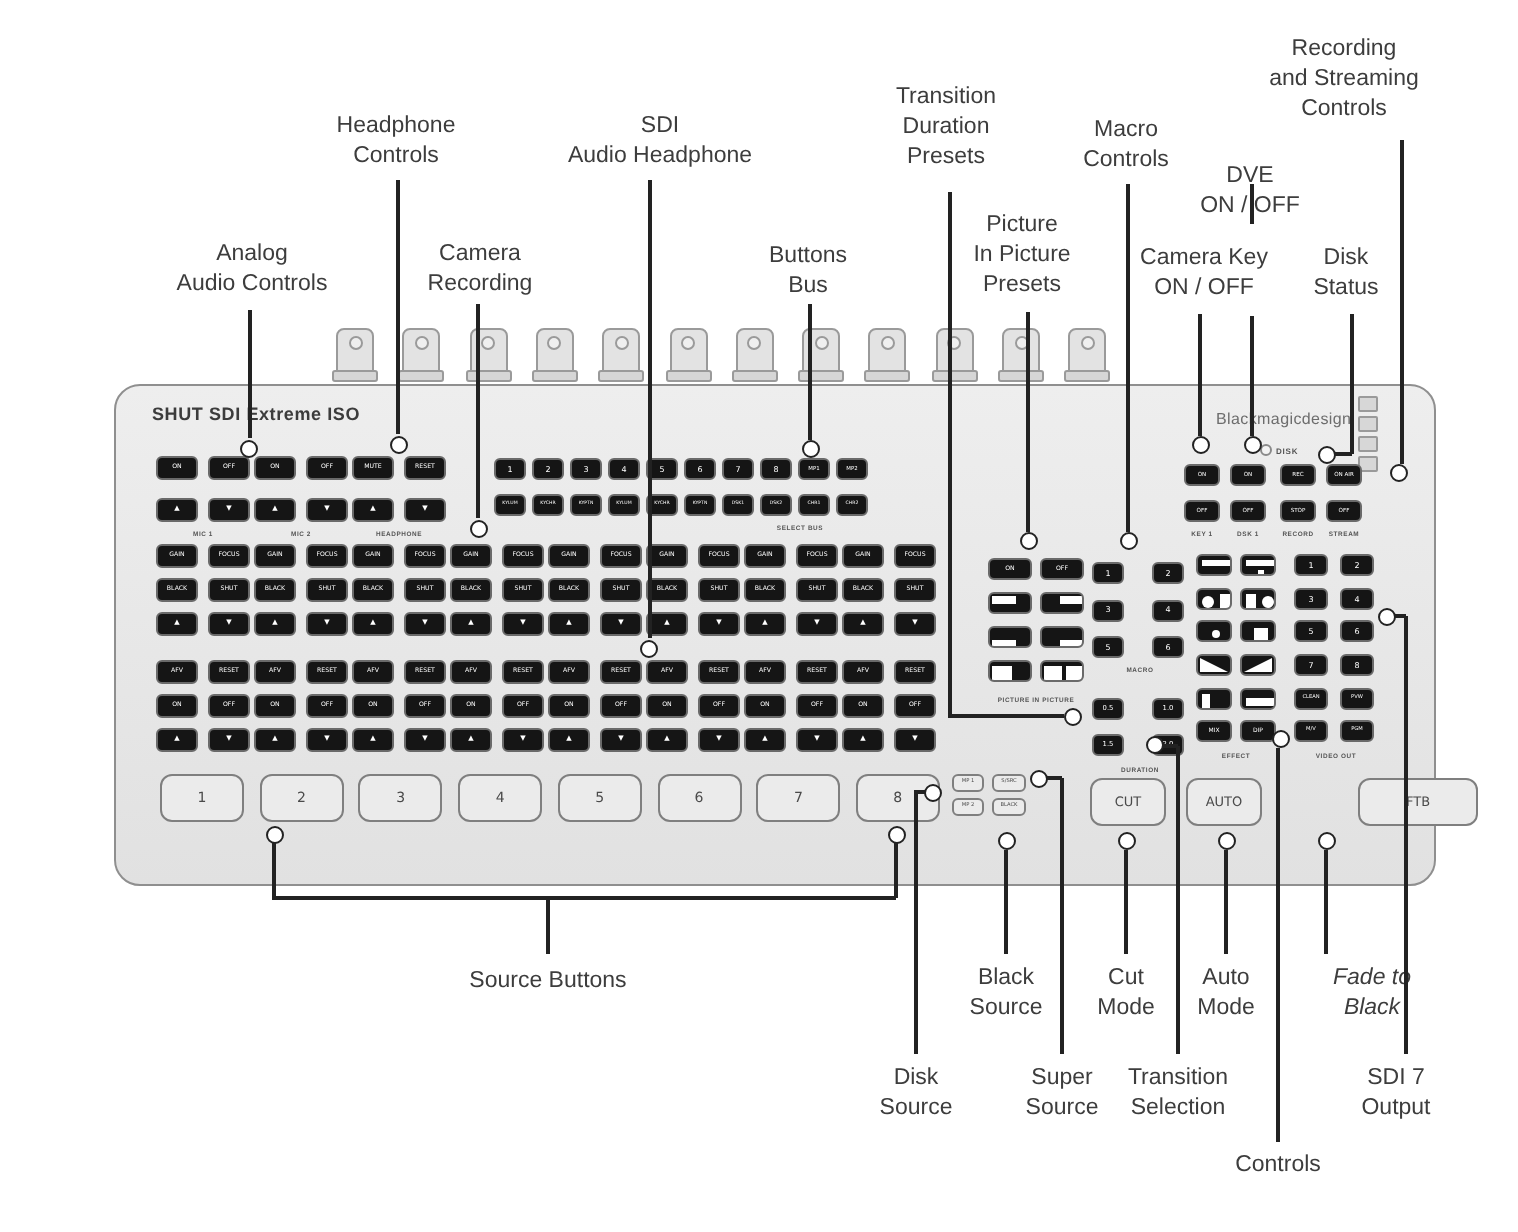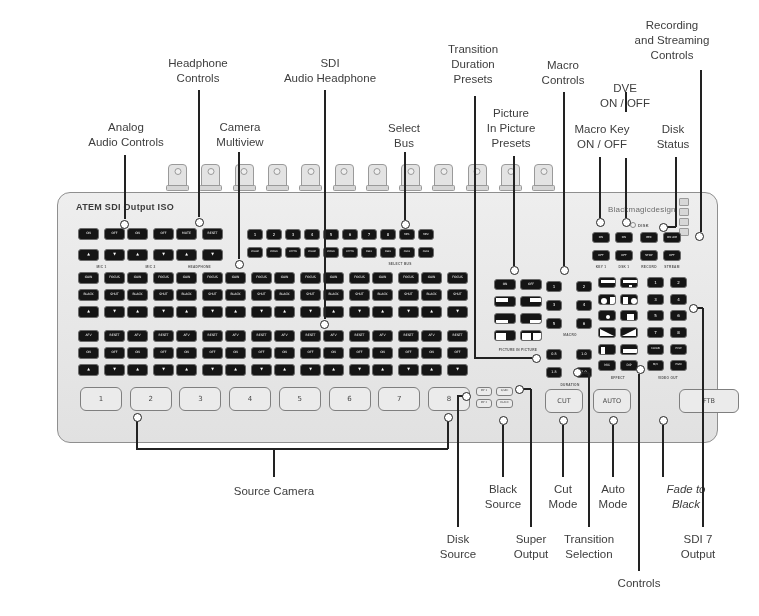--- a/index.html
+++ b/index.html
@@ -52,21 +52,21 @@
       <div class="bnc" style="left: 301.2px; top: 164px;"></div>
       <div class="bnc" style="left: 334.5px; top: 164px;"></div>
       <div class="bnc" style="left: 367.8px; top: 164px;"></div>
       <div class="bnc" style="left: 401.1px; top: 164px;"></div>
       <div class="bnc" style="left: 434.4px; top: 164px;"></div>
       <div class="bnc" style="left: 467.7px; top: 164px;"></div>
       <div class="bnc" style="left: 501px; top: 164px;"></div>
       <div class="bnc" style="left: 534.3px; top: 164px;"></div>
     </div>
   <div id="device">
-    <div class="panel-title">ATEM SDI Output ISO</div>
+    <div class="panel-title">SHUT SDI Extreme ISO</div>
     <div class="brand">Blackmagicdesign</div>
     <div class="led-stack">
         <i></i>
         <i></i>
         <i></i>
         <i></i>
       </div>
     <div class="disk-ind">
       <span class="disk-dot"></span>
       <span class="disk-txt">DISK</span>
@@ -321,28 +321,28 @@
       <div class="cc" style="left: 119.5px; top: 219.5px;"></div>
       <div class="callout-label" style="left: 126px; top: 135px;">Analog
 Audio Controls</div>
       <div class="cl" style="left: 198px; top: 90px; width: 1.5px; height: 127px;"></div>
       <div class="cc" style="left: 194.5px; top: 217.5px;"></div>
       <div class="callout-label" style="left: 198px; top: 71px;">Headphone
 Controls</div>
       <div class="cl" style="left: 238px; top: 152px; width: 1.5px; height: 107px;"></div>
       <div class="cc" style="left: 234.5px; top: 259.5px;"></div>
       <div class="callout-label" style="left: 240px; top: 135px;">Camera
-Multiview</div>
+Recording</div>
       <div class="cl" style="left: 324px; top: 90px; width: 1.5px; height: 229px;"></div>
       <div class="cc" style="left: 319.5px; top: 319.5px;"></div>
       <div class="callout-label" style="left: 330px; top: 71px;">SDI
 Audio Headphone</div>
       <div class="cl" style="left: 404px; top: 152px; width: 1.5px; height: 68px;"></div>
       <div class="cc" style="left: 400.5px; top: 219.5px;"></div>
-      <div class="callout-label" style="left: 404px; top: 136px;">Select
+      <div class="callout-label" style="left: 404px; top: 136px;">Buttons
 Bus</div>
       <div class="cl" style="left: 474px; top: 96px; width: 1.5px; height: 262px;"></div>
       <div class="cl" style="left: 474px; top: 357px; width: 58px; height: 1.5px;"></div>
       <div class="cc" style="left: 531.5px; top: 353.5px;"></div>
       <div class="callout-label" style="left: 473px; top: 64px;">Transition
 Duration
 Presets</div>
       <div class="cl" style="left: 513px; top: 156px; width: 1.5px; height: 110px;"></div>
       <div class="cc" style="left: 509.5px; top: 265.5px;"></div>
       <div class="callout-label" style="left: 511px; top: 128px;">Picture
@@ -352,53 +352,53 @@
       <div class="cc" style="left: 559.5px; top: 265.5px;"></div>
       <div class="callout-label" style="left: 563px; top: 73px;">Macro
 Controls</div>
       <div class="cl" style="left: 625px; top: 92px; width: 1.5px; height: 20px;"></div>
       <div class="cl" style="left: 625px; top: 158px; width: 1.5px; height: 60px;"></div>
       <div class="cc" style="left: 621.5px; top: 217.5px;"></div>
       <div class="callout-label" style="left: 625px; top: 74px; margin-top: 22px;">DVE
 ON / OFF</div>
       <div class="cl" style="left: 599px; top: 157px; width: 1.5px; height: 61px;"></div>
       <div class="cc" style="left: 595.5px; top: 217.5px;"></div>
-      <div class="callout-label" style="left: 602px; top: 137px;">Macro Key
+      <div class="callout-label" style="left: 602px; top: 137px;">Camera Key
 ON / OFF</div>
       <div class="cl" style="left: 675px; top: 157px; width: 1.5px; height: 70px;"></div>
       <div class="cl" style="left: 663px; top: 226px; width: 13px; height: 1.5px;"></div>
       <div class="cc" style="left: 658.5px; top: 222.5px;"></div>
       <div class="callout-label" style="left: 673px; top: 137px;">Disk
 Status</div>
       <div class="cl" style="left: 700px; top: 70px; width: 1.5px; height: 162px;"></div>
       <div class="cc" style="left: 694.5px; top: 231.5px;"></div>
       <div class="callout-label" style="left: 672px; top: 40px; text-align: center;">Recording
 and Streaming
 Controls</div>
       <div class="cl" style="left: 136px; top: 421px; width: 1.5px; height: 28px;"></div>
       <div class="cl" style="left: 447px; top: 421px; width: 1.5px; height: 28px;"></div>
       <div class="cl" style="left: 136px; top: 448px; width: 312px; height: 1.5px;"></div>
       <div class="cl" style="left: 273px; top: 448px; width: 1.5px; height: 29px;"></div>
       <div class="cc" style="left: 132.5px; top: 412.5px;"></div>
       <div class="cc" style="left: 443.5px; top: 412.5px;"></div>
-      <div class="callout-label" style="left: 274px; top: 491px;">Source Camera</div>
+      <div class="callout-label" style="left: 274px; top: 491px;">Source Buttons</div>
       <div class="cl" style="left: 457px; top: 396px; width: 1.5px; height: 131px;"></div>
       <div class="cl" style="left: 457px; top: 395px; width: 6px; height: 1.5px;"></div>
       <div class="cc" style="left: 461.5px; top: 391.5px;"></div>
       <div class="callout-label" style="left: 458px; top: 547px;">Disk
 Source</div>
       <div class="cl" style="left: 502px; top: 425px; width: 1.5px; height: 52px;"></div>
       <div class="cc" style="left: 498.5px; top: 415.5px;"></div>
       <div class="callout-label" style="left: 503px; top: 497px;">Black
 Source</div>
       <div class="cl" style="left: 530px; top: 389px; width: 1.5px; height: 138px;"></div>
       <div class="cl" style="left: 523px; top: 388px; width: 8px; height: 1.5px;"></div>
       <div class="cc" style="left: 514.5px; top: 384.5px;"></div>
       <div class="callout-label" style="left: 531px; top: 547px;">Super
-Output</div>
+Source</div>
       <div class="cl" style="left: 562px; top: 425px; width: 1.5px; height: 52px;"></div>
       <div class="cc" style="left: 558.5px; top: 415.5px;"></div>
       <div class="callout-label" style="left: 563px; top: 497px;">Cut
 Mode</div>
       <div class="cl" style="left: 588px; top: 373px; width: 1.5px; height: 154px;"></div>
       <div class="cl" style="left: 581px; top: 372px; width: 8px; height: 1.5px;"></div>
       <div class="cc" style="left: 572.5px; top: 367.5px;"></div>
       <div class="callout-label" style="left: 589px; top: 547px;">Transition
 Selection</div>
       <div class="cl" style="left: 612px; top: 425px; width: 1.5px; height: 52px;"></div>

